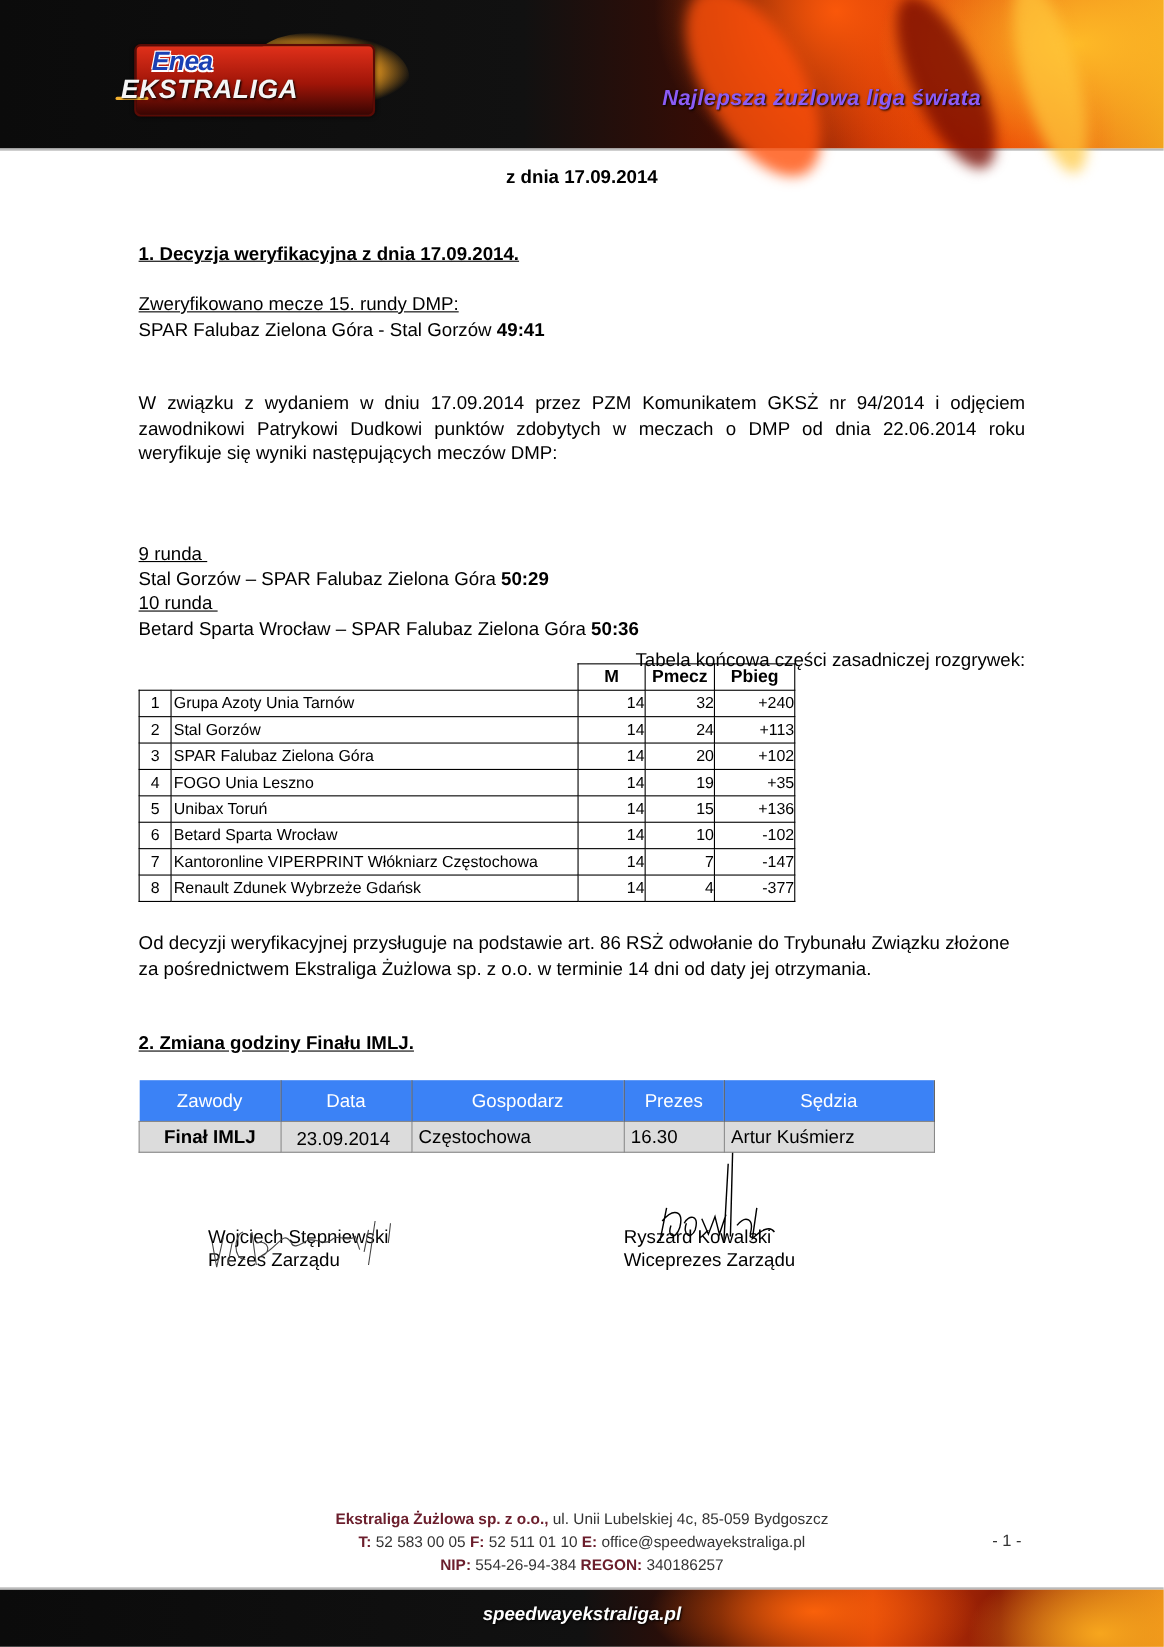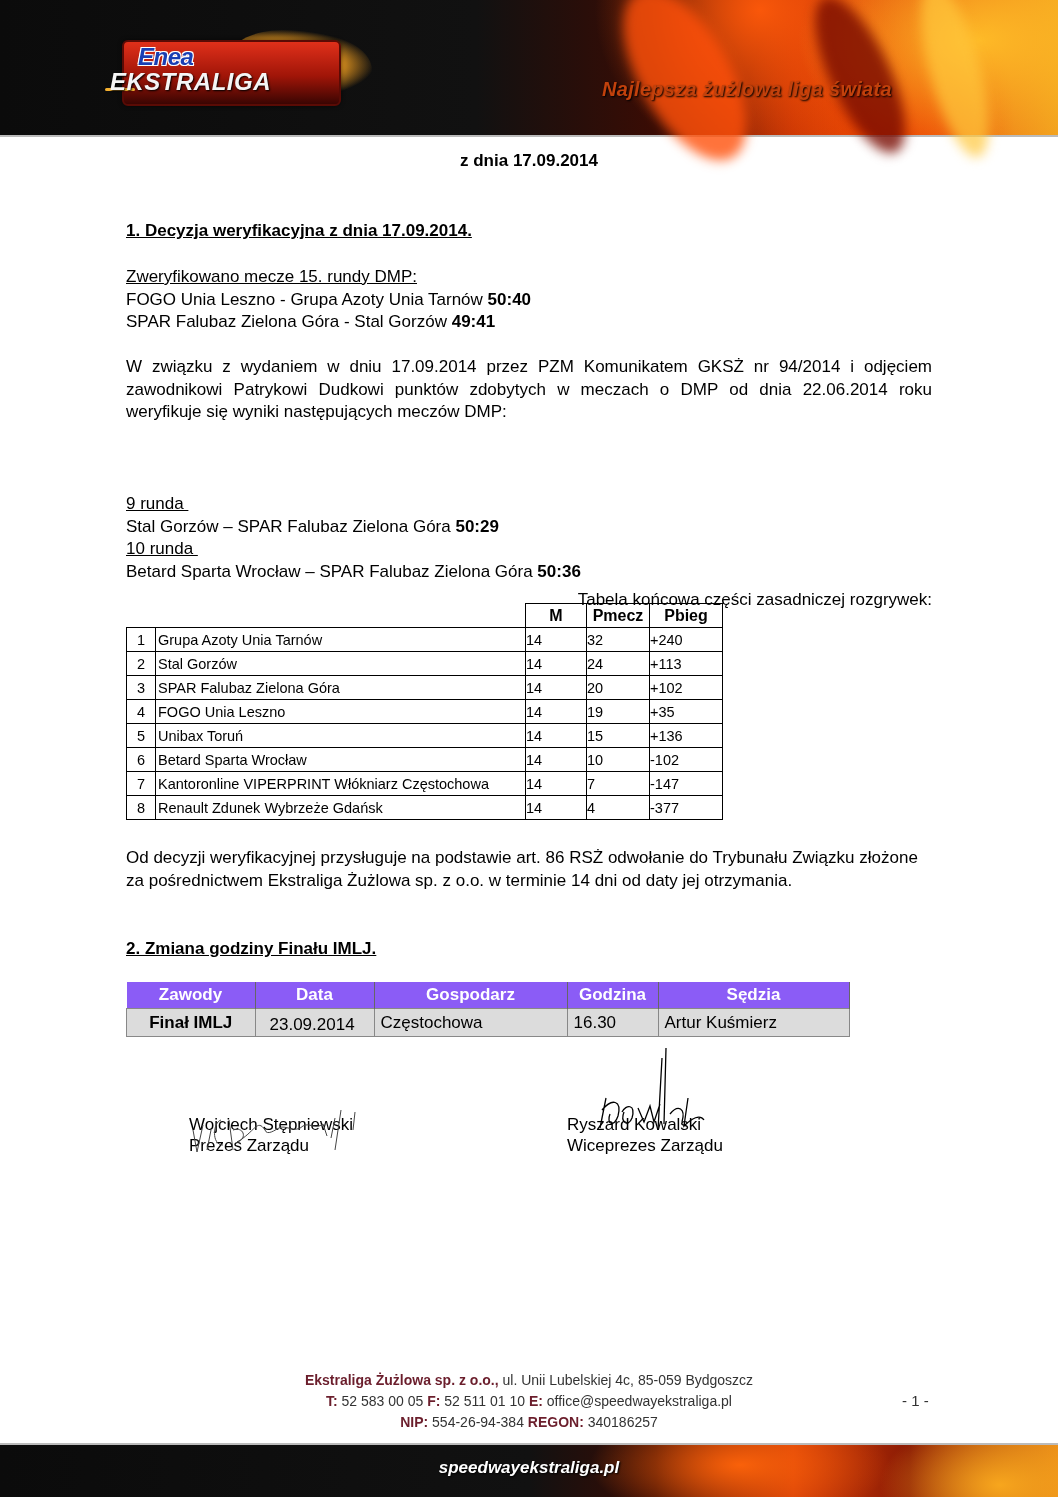--- a/index.html
+++ b/index.html
@@ -16,44 +16,44 @@
   .flame-streak { position: absolute; border-radius: 50%; filter: blur(6px); }
   .logo { position: absolute; left: 122px; top: 40px; width: 215px; height: 62px;
     background: linear-gradient(180deg, #e0301a 0%, #a01508 55%, #3a0502 100%);
     border: 2px solid #5a0b05; border-radius: 6px; box-shadow: 0 0 4px rgba(0,0,0,.6); }
   .logo-flame { position: absolute; left: 232px; top: 30px; width: 140px; height: 70px;
     background: radial-gradient(ellipse at 30% 50%, #ffd86a 0%, #f4a020 45%, rgba(240,120,20,0) 72%);
     border-radius: 50% 80% 60% 40%; }
   .logo-enea { position: absolute; left: 138px; top: 43px; font-family: "Liberation Sans", sans-serif; font-weight: bold; font-style: italic; font-size: 24px; color: #1a3fb3; text-shadow: 1px 1px 0 #fff, -1px -1px 0 #fff, 1px -1px 0 #fff, -1px 1px 0 #fff; letter-spacing: -0.5px; }
   .logo-ekstraliga { position: absolute; left: 110px; top: 68px; font-family: "Liberation Sans", sans-serif; font-weight: bold; font-style: italic; font-size: 24px; color: #f5f5f5; text-shadow: 1px 1px 2px #000; letter-spacing: 0.5px; }
   .logo-underline { position: absolute; left: 105px; top: 88px; width: 30px; height: 3px; background: #f4b030; border-radius: 2px; }
-  .tagline { position: absolute; left: 602px; top: 78px; font-weight: bold; font-style: italic; font-size: 20px; color: #c2410c; text-shadow: 1px 1px 2px #000; letter-spacing: 0.3px; }
+  .tagline { position: absolute; left: 602px; top: 78px; font-weight: bold; font-style: italic; font-size: 20px; color: #8b5cf6; text-shadow: 1px 1px 2px #000; letter-spacing: 0.3px; }
 
   
   .content { position: absolute; left: 126px; top: 150px; width: 806px; }
   .title { text-align: center; font-weight: bold; font-size: 17px; line-height: 22px; }
   .section-heading { font-weight: bold; font-size: 17px; text-decoration: underline; position: absolute; left: 126px; }
   .para { position: absolute; left: 126px; width: 806px; font-size: 17px; line-height: 22.5px; }
   .justify { text-align: justify; text-align-last: left; }
   .u { text-decoration: underline; }
   .b { font-weight: bold; }
 
   
   table.standings { position: absolute; left: 126px; top: 603px; border-collapse: collapse; font-size: 14.5px; }
   table.standings td, table.standings th { border: 1px solid #000; height: 23px; padding: 0; }
   table.standings th { font-weight: bold; font-size: 16px; text-align: center; }
   table.standings th.empty { border: none; }
   td.pos { width: 28px; text-align: center; }
   td.team { width: 367px; padding-left: 2px !important; white-space: nowrap; }
-  td.num { text-align: left; }
+  td.num { text-align: right; }
   .cm { width: 60px; } .cp { width: 62px; } .cb { width: 72px; }
 
   
   table.imlj { position: absolute; left: 126px; top: 982px; border-collapse: collapse; font-size: 17px; }
-  table.imlj th { background: #8b5cf6; color: #fff; font-weight: bold; height: 26px; text-align: center; padding: 0; border-right: 1px solid #666; }
+  table.imlj th { background: #3b82f6; color: #fff; font-weight: normal; height: 37px; text-align: center; padding: 0; border-right: 1px solid #666; }
   table.imlj td { background: #dcdcdc; height: 23px; border: 1px solid #888; padding: 0 0 0 6px; }
   table.imlj td.center { text-align: center; padding: 0; font-weight: bold; }
   .w1 { width: 128px; } .w2 { width: 118px; } .w3 { width: 192px; } .w4 { width: 90px; } .w5 { width: 190px; }
 
   
   .sig { position: absolute; font-size: 17px; line-height: 21px; margin-top: 37px; }
   .sig-scribble { position: absolute; }
 
   
   .footer-info { position: absolute; left: 0; width: 1058px; top: 1370px; font-size: 14px; line-height: 21px; color: #333; text-align: center; }
@@ -83,21 +83,20 @@
 <div class="tagline">Najlepsza żużlowa liga świata</div>
 
 <div class="content">
   <div class="title">z dnia 17.09.2014</div>
 </div>
 
 <div class="section-heading" style="top:221px;">1. Decyzja weryfikacyjna z dnia 17.09.2014.</div>
 
 <div class="para" style="top:266px;">
   <div class="u">Zweryfikowano mecze 15. rundy DMP:</div>
-  <div><span>FOGO Unia Leszno - Grupa Azoty Unia Tarnów</span> <span class="b">50:40</span></div>
   <div><span>SPAR Falubaz Zielona Góra - Stal Gorzów</span> <span class="b">49:41</span></div>
 </div>
 
 <div class="para justify" style="top:356px;">W związku z wydaniem w dniu 17.09.2014 przez PZM Komunikatem GKSŻ nr 94/2014 i odjęciem zawodnikowi Patrykowi Dudkowi punktów zdobytych w meczach o DMP od dnia 22.06.2014 roku weryfikuje się wyniki następujących meczów DMP:</div>
 
 <div class="para" style="top:445px;margin-top:48px;">
   <div class="u" style="white-space:pre;">9 runda </div>
   <div><span>Stal Gorzów – SPAR Falubaz Zielona Góra</span> <span class="b">50:29</span></div>
   <div class="u" style="white-space:pre;">10 runda </div>
   <div><span>Betard Sparta Wrocław – SPAR Falubaz Zielona Góra</span> <span class="b">50:36</span></div>
@@ -177,21 +176,21 @@
 <div class="para" style="top:847px;"> Od decyzji weryfikacyjnej przysługuje na podstawie art. 86 RSŻ odwołanie do Trybunału Związku złożone za pośrednictwem Ekstraliga Żużlowa sp. z o.o. w terminie 14 dni od daty jej otrzymania.</div>
 
 <div class="section-heading" style="top:939px;">2. Zmiana godziny Finału IMLJ.</div>
 
 <table class="imlj">
   <tbody>
       <tr>
     <th class="w1">Zawody</th>
     <th class="w2">Data</th>
     <th class="w3">Gospodarz</th>
-    <th class="w4">Godzina</th>
+    <th class="w4">Prezes</th>
     <th class="w5">Sędzia</th>
   </tr>
   <tr>
     <td class="center">Finał IMLJ</td>
     <td style="padding-left:14px;padding-top:4px;">23.09.2014</td>
     <td>Częstochowa</td>
     <td>16.30</td>
     <td>Artur Kuśmierz</td>
   </tr>
 </tbody>

